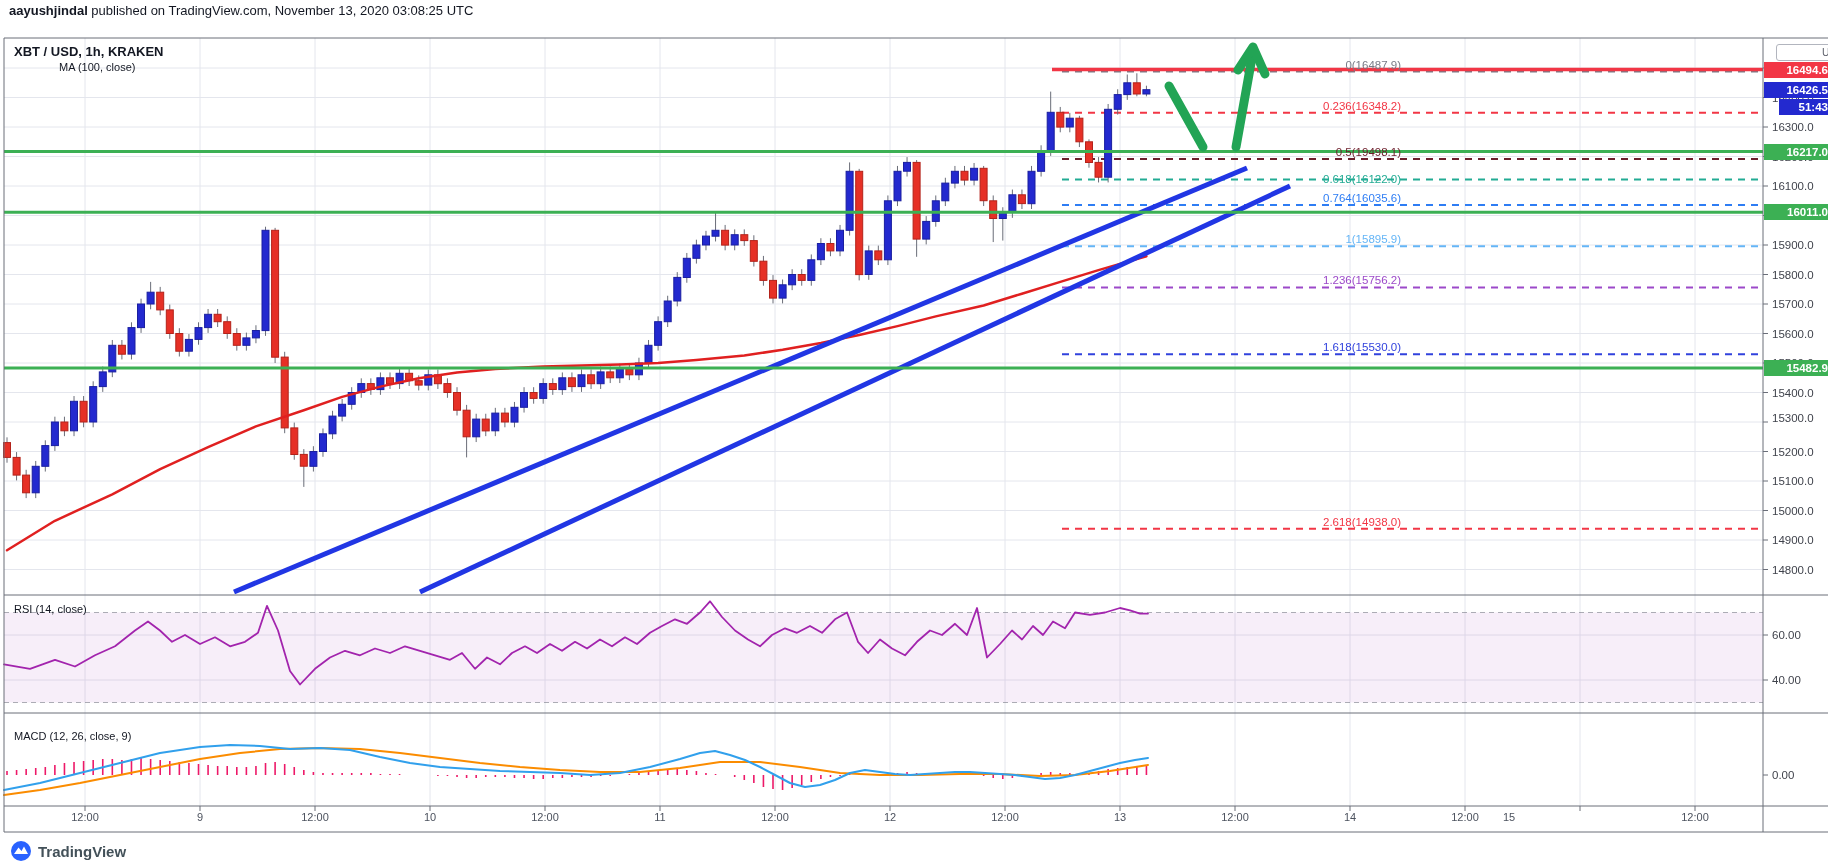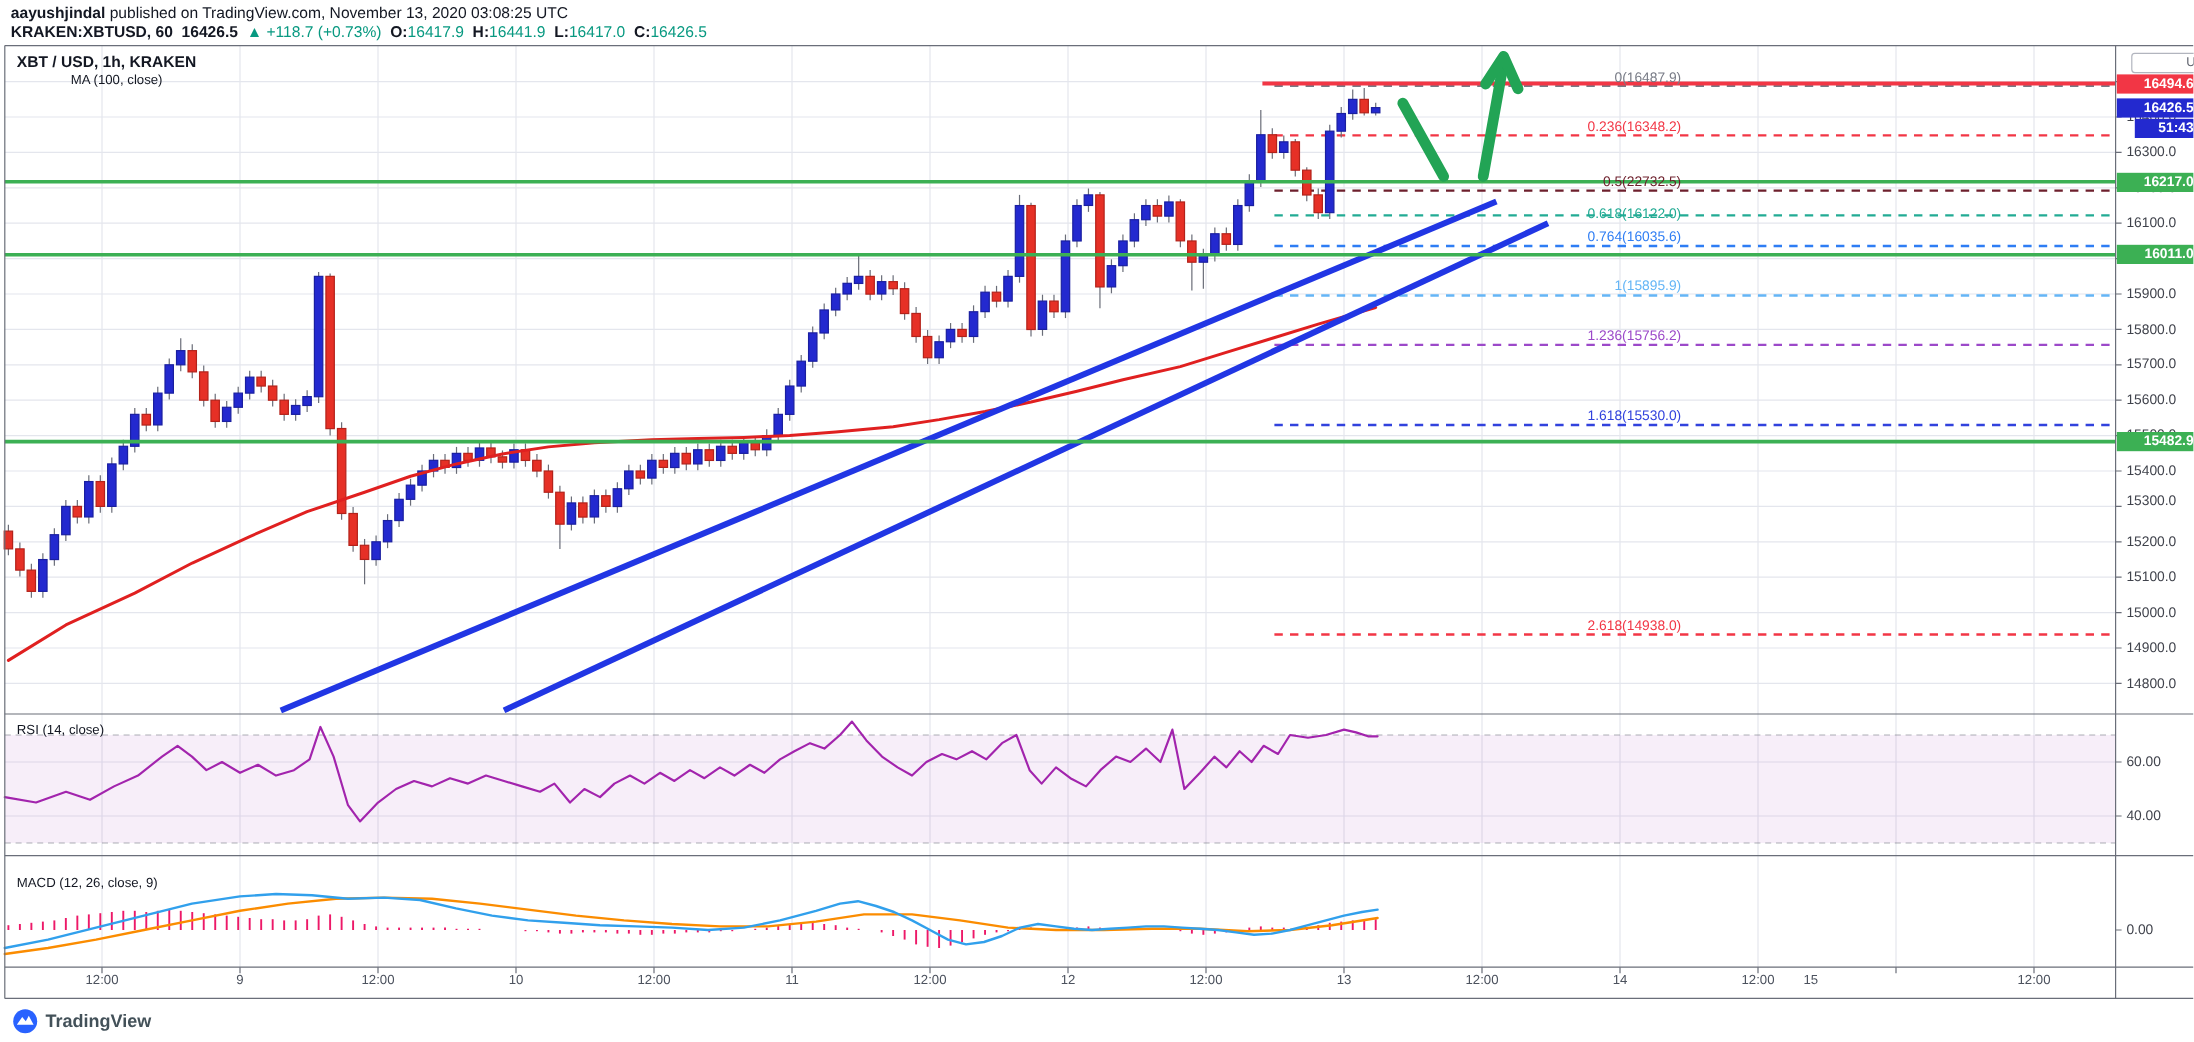--- a/index.html
+++ b/index.html
@@ -23,29 +23,20 @@
   #logo{position:absolute;left:10px;top:840px;display:flex;align-items:center;gap:6px;}
   #logo .logo-text{font-size:15px;font-weight:700;color:#435159;}
 </style>
 </head>
 <body>
 
 <div id="stage">
 
   <div class="hdr" style="top:3px;">
     <b>aayushjindal</b><span> published on TradingView.com, November 13, 2020 03:08:25 UTC</span>
-  </div>
-  <div class="hdr" style="top:19px;">
-    <b>KRAKEN:XBTUSD, 60</b>&nbsp;
-    <b>16426.5</b>&nbsp;
-    <span class="teal">▲ +118.7 (+0.73%)</span>&nbsp;
-    <b>O:</b><span class="teal">16417.9</span>&nbsp;
-    <b>H:</b><span class="teal">16441.9</span>&nbsp;
-    <b>L:</b><span class="teal">16417.0</span>&nbsp;
-    <b>C:</b><span class="teal">16426.5</span>
   </div>
 
   <div>
     <svg id="chart-svg" width="1828" height="868">
         <line x1="85" y1="38" x2="85" y2="806" stroke="#e4e6ed" stroke-width="1"></line>
         <line x1="200" y1="38" x2="200" y2="806" stroke="#e4e6ed" stroke-width="1"></line>
         <line x1="315" y1="38" x2="315" y2="806" stroke="#e4e6ed" stroke-width="1"></line>
         <line x1="430" y1="38" x2="430" y2="806" stroke="#e4e6ed" stroke-width="1"></line>
         <line x1="545" y1="38" x2="545" y2="806" stroke="#e4e6ed" stroke-width="1"></line>
         <line x1="660" y1="38" x2="660" y2="806" stroke="#e4e6ed" stroke-width="1"></line>
@@ -510,21 +501,21 @@
   </div>
 
   <div class="legend-main">XBT / USD, 1h, KRAKEN</div>
   <div class="legend-ma">MA (100, close)</div>
   <div class="pane-label" style="top:603px;">RSI (14, close)</div>
   <div class="pane-label" style="top:730px;">MACD (12, 26, close, 9)</div>
 
   <div id="fib-labels">
       <div class="fib-label" style="right:71px;top:64.6px;color:#787b86;">0(16487.9)</div>
       <div class="fib-label" style="right:71px;top:105.8px;color:#f23645;">0.236(16348.2)</div>
-      <div class="fib-label" style="right:71px;top:151.9px;color:#6d1f2c;">0.5(22732.5)</div>
+      <div class="fib-label" style="right:71px;top:151.9px;color:#6d1f2c;">0.5(19498.1)</div>
       <div class="fib-label" style="right:71px;top:179px;color:#22ab94;">0.618(16122.0)</div>
       <div class="fib-label" style="right:71px;top:198.0px;color:#2e7df4;">0.764(16035.6)</div>
       <div class="fib-label" style="right:71px;top:239.2px;color:#64b5f6;">1(15895.9)</div>
       <div class="fib-label" style="right:71px;top:280.4px;color:#9c49c9;">1.236(15756.2)</div>
       <div class="fib-label" style="right:71px;top:347.1px;color:#3142dd;">1.618(15530.0)</div>
       <div class="fib-label" style="right:71px;top:521.8px;color:#f23645;">2.618(14938.0)</div>
     </div>
   <div id="price-axis">
     <div class="usd-pill">USD</div>
   <div class="tick-label" style="top:68.0px;">16500.0</div>

